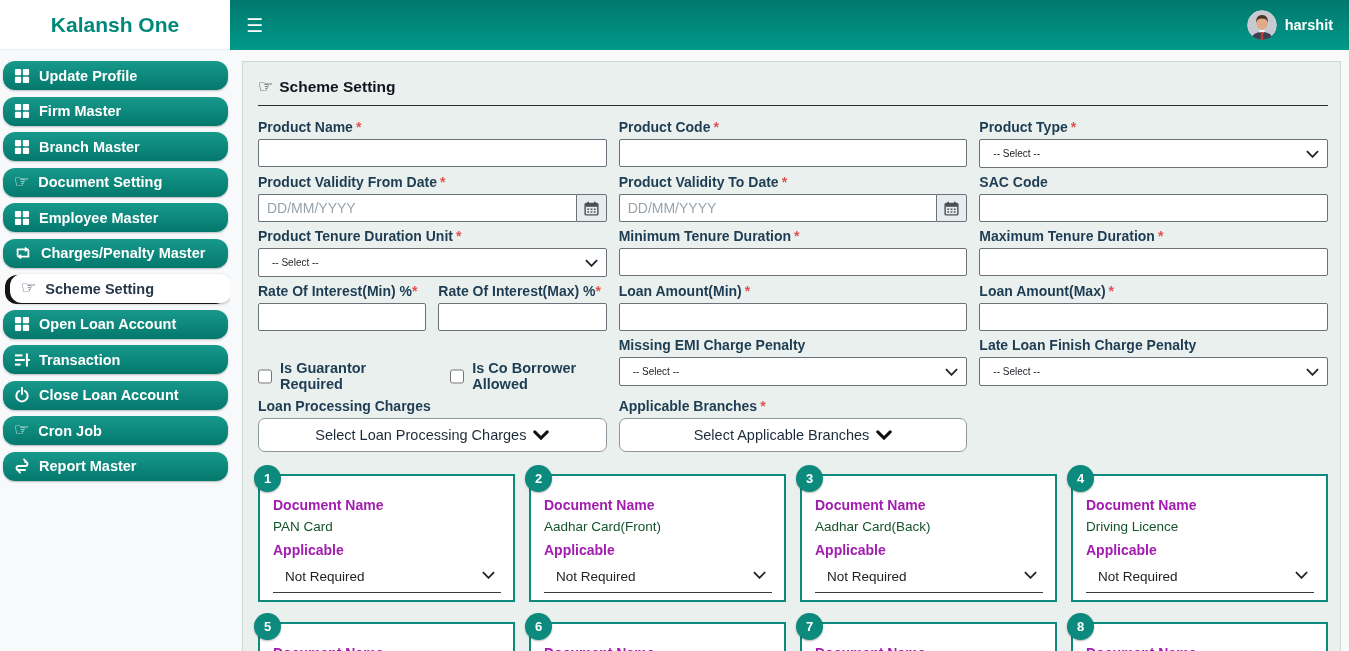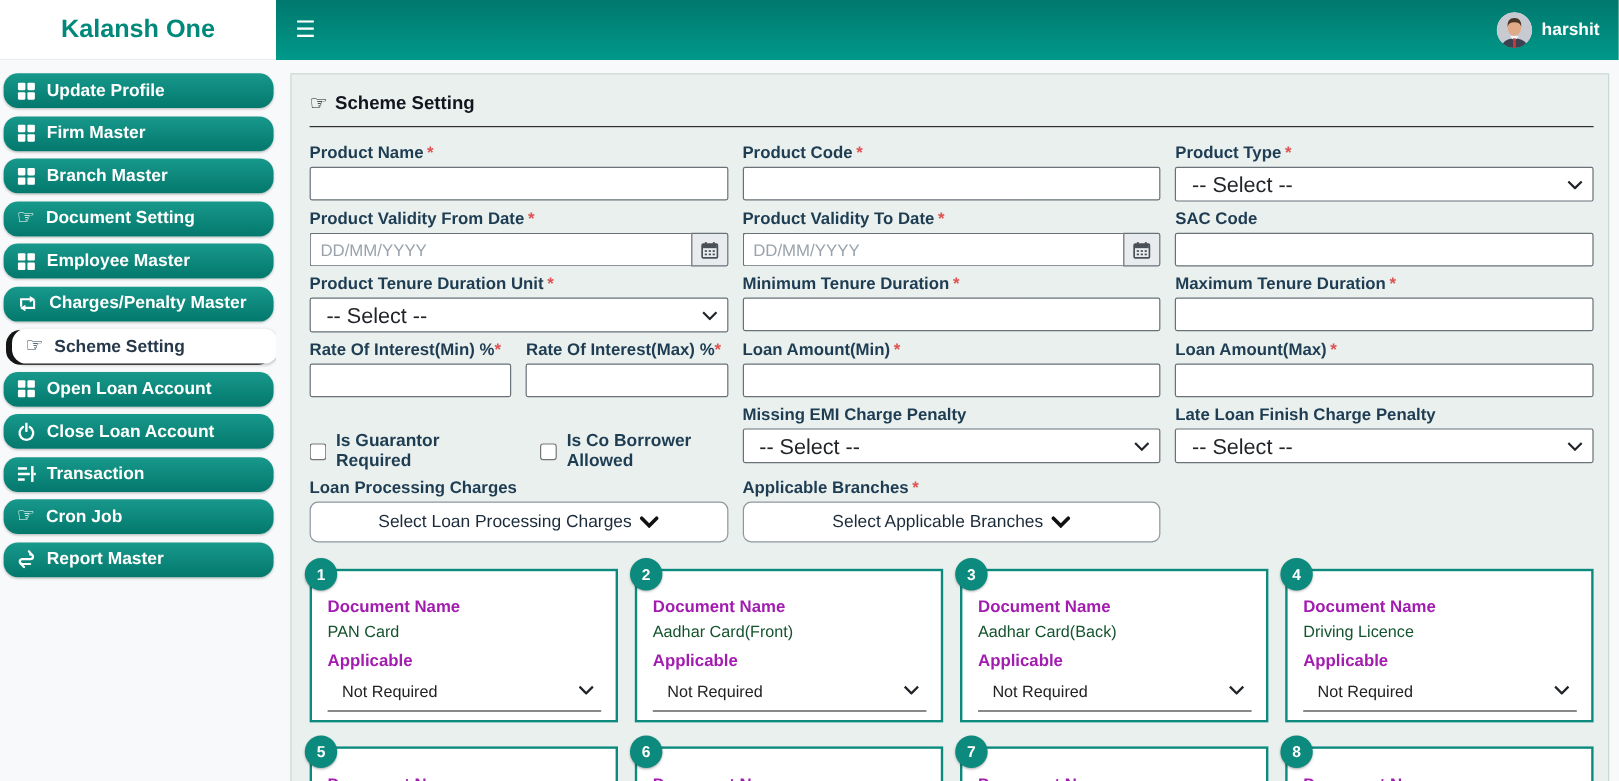--- a/index.html
+++ b/index.html
@@ -40,21 +40,21 @@
   .fgrid { display:grid; grid-template-columns:repeat(3,1fr); column-gap:12px; row-gap:6px; }
   .fcell label { display:block; font-size:14px; font-weight:600; color:#1e3c52;
     margin-bottom:3px; line-height:17px; }
   .req { color:#e05252; margin-left:3px; font-weight:700; }
   .tin { width:100%; height:28px; border:1px solid #6a7178; border-radius:2px;
     background:#fff; font-size:14px; padding:0 8px; color:#222;
     font-family:"Liberation Sans","DejaVu Sans",sans-serif; }
   .tin::placeholder { color:#9aa3ab; }
   .selwrap { position:relative; }
   .sel { width:100%; height:29px; border:1px solid #6a7178; border-radius:2px;
-    background:#fff; font-size:18px; color:#212529; padding:0 26px 0 13px;
+    background:#fff; font-size:10px; color:#212529; padding:0 26px 0 13px;
     appearance:none; -webkit-appearance:none; cursor:pointer;
     font-family:"Liberation Sans","DejaVu Sans",sans-serif; }
   .selwrap .chev { position:absolute; right:9px; top:50%; transform:translateY(-50%);
     pointer-events:none; display:block; }
   .dgroup { display:flex; }
   .dgroup .tin { border-radius:2px 0 0 2px; border-right:0; }
   .addon { width:34px; height:28px; background:#e9ecef; border:1px solid #6a7178;
     border-radius:0 2px 2px 0; display:flex; align-items:center; justify-content:center;
     cursor:pointer; }
   .halfrow { display:grid; grid-template-columns:1fr 1fr; column-gap:12px; }
@@ -183,37 +183,37 @@
           <g fill="currentColor">
             <rect x="1" y="1" width="6.6" height="6.6" rx="1"></rect>
             <rect x="9.4" y="1" width="6.6" height="6.6" rx="1"></rect>
             <rect x="1" y="9.4" width="6.6" height="6.6" rx="1"></rect>
             <rect x="9.4" y="9.4" width="6.6" height="6.6" rx="1"></rect>
           </g>
         </svg>
       <span>Open Loan Account</span>
     </div>
     <div class="sbtn">
-      <svg class="icn" viewBox="0 0 18 18">
-          <path d="M5.8 4.4 a6.4 6.4 0 1 0 6.4 0" fill="none" stroke="currentColor" stroke-width="2.2" stroke-linecap="round"></path>
-          <line x1="9" y1="1" x2="9" y2="8" stroke="currentColor" stroke-width="2.2" stroke-linecap="round"></line>
-        </svg>
-      <span>Close Loan Account</span>
-    </div>
-    <div class="sbtn">
       <svg class="icn" viewBox="0 0 17 17">
           <g fill="currentColor">
             <rect x="1" y="2.5" width="8" height="2.2"></rect>
             <rect x="1" y="7.4" width="10.5" height="2.2"></rect>
             <rect x="1" y="12.3" width="6" height="2.2"></rect>
             <rect x="12.6" y="1.5" width="2.2" height="14"></rect>
             <rect x="14.8" y="7.4" width="2" height="2.2"></rect>
           </g>
         </svg>
       <span>Transaction</span>
+    </div>
+    <div class="sbtn">
+      <svg class="icn" viewBox="0 0 18 18">
+          <path d="M5.8 4.4 a6.4 6.4 0 1 0 6.4 0" fill="none" stroke="currentColor" stroke-width="2.2" stroke-linecap="round"></path>
+          <line x1="9" y1="1" x2="9" y2="8" stroke="currentColor" stroke-width="2.2" stroke-linecap="round"></line>
+        </svg>
+      <span>Close Loan Account</span>
     </div>
     <div class="sbtn">
       <span class="hand-glyph">☞</span>
       <span>Cron Job</span>
     </div>
     <div class="sbtn">
       <svg class="icn" viewBox="0 0 18 18">
           <path d="M12.5 4.5 c3.6 0 3.6 4.5 0 4.5 h-7 c-3.6 0 -3.6 4.5 0 4.5 h7" fill="none" stroke="currentColor" stroke-width="2.1" stroke-linecap="round"></path>
           <path d="M11.3 1.6 l2.6 2.9 M4.1 13.5 l2.6 2.9" stroke="currentColor" stroke-width="2.1" stroke-linecap="round" fill="none"></path>
         </svg>

